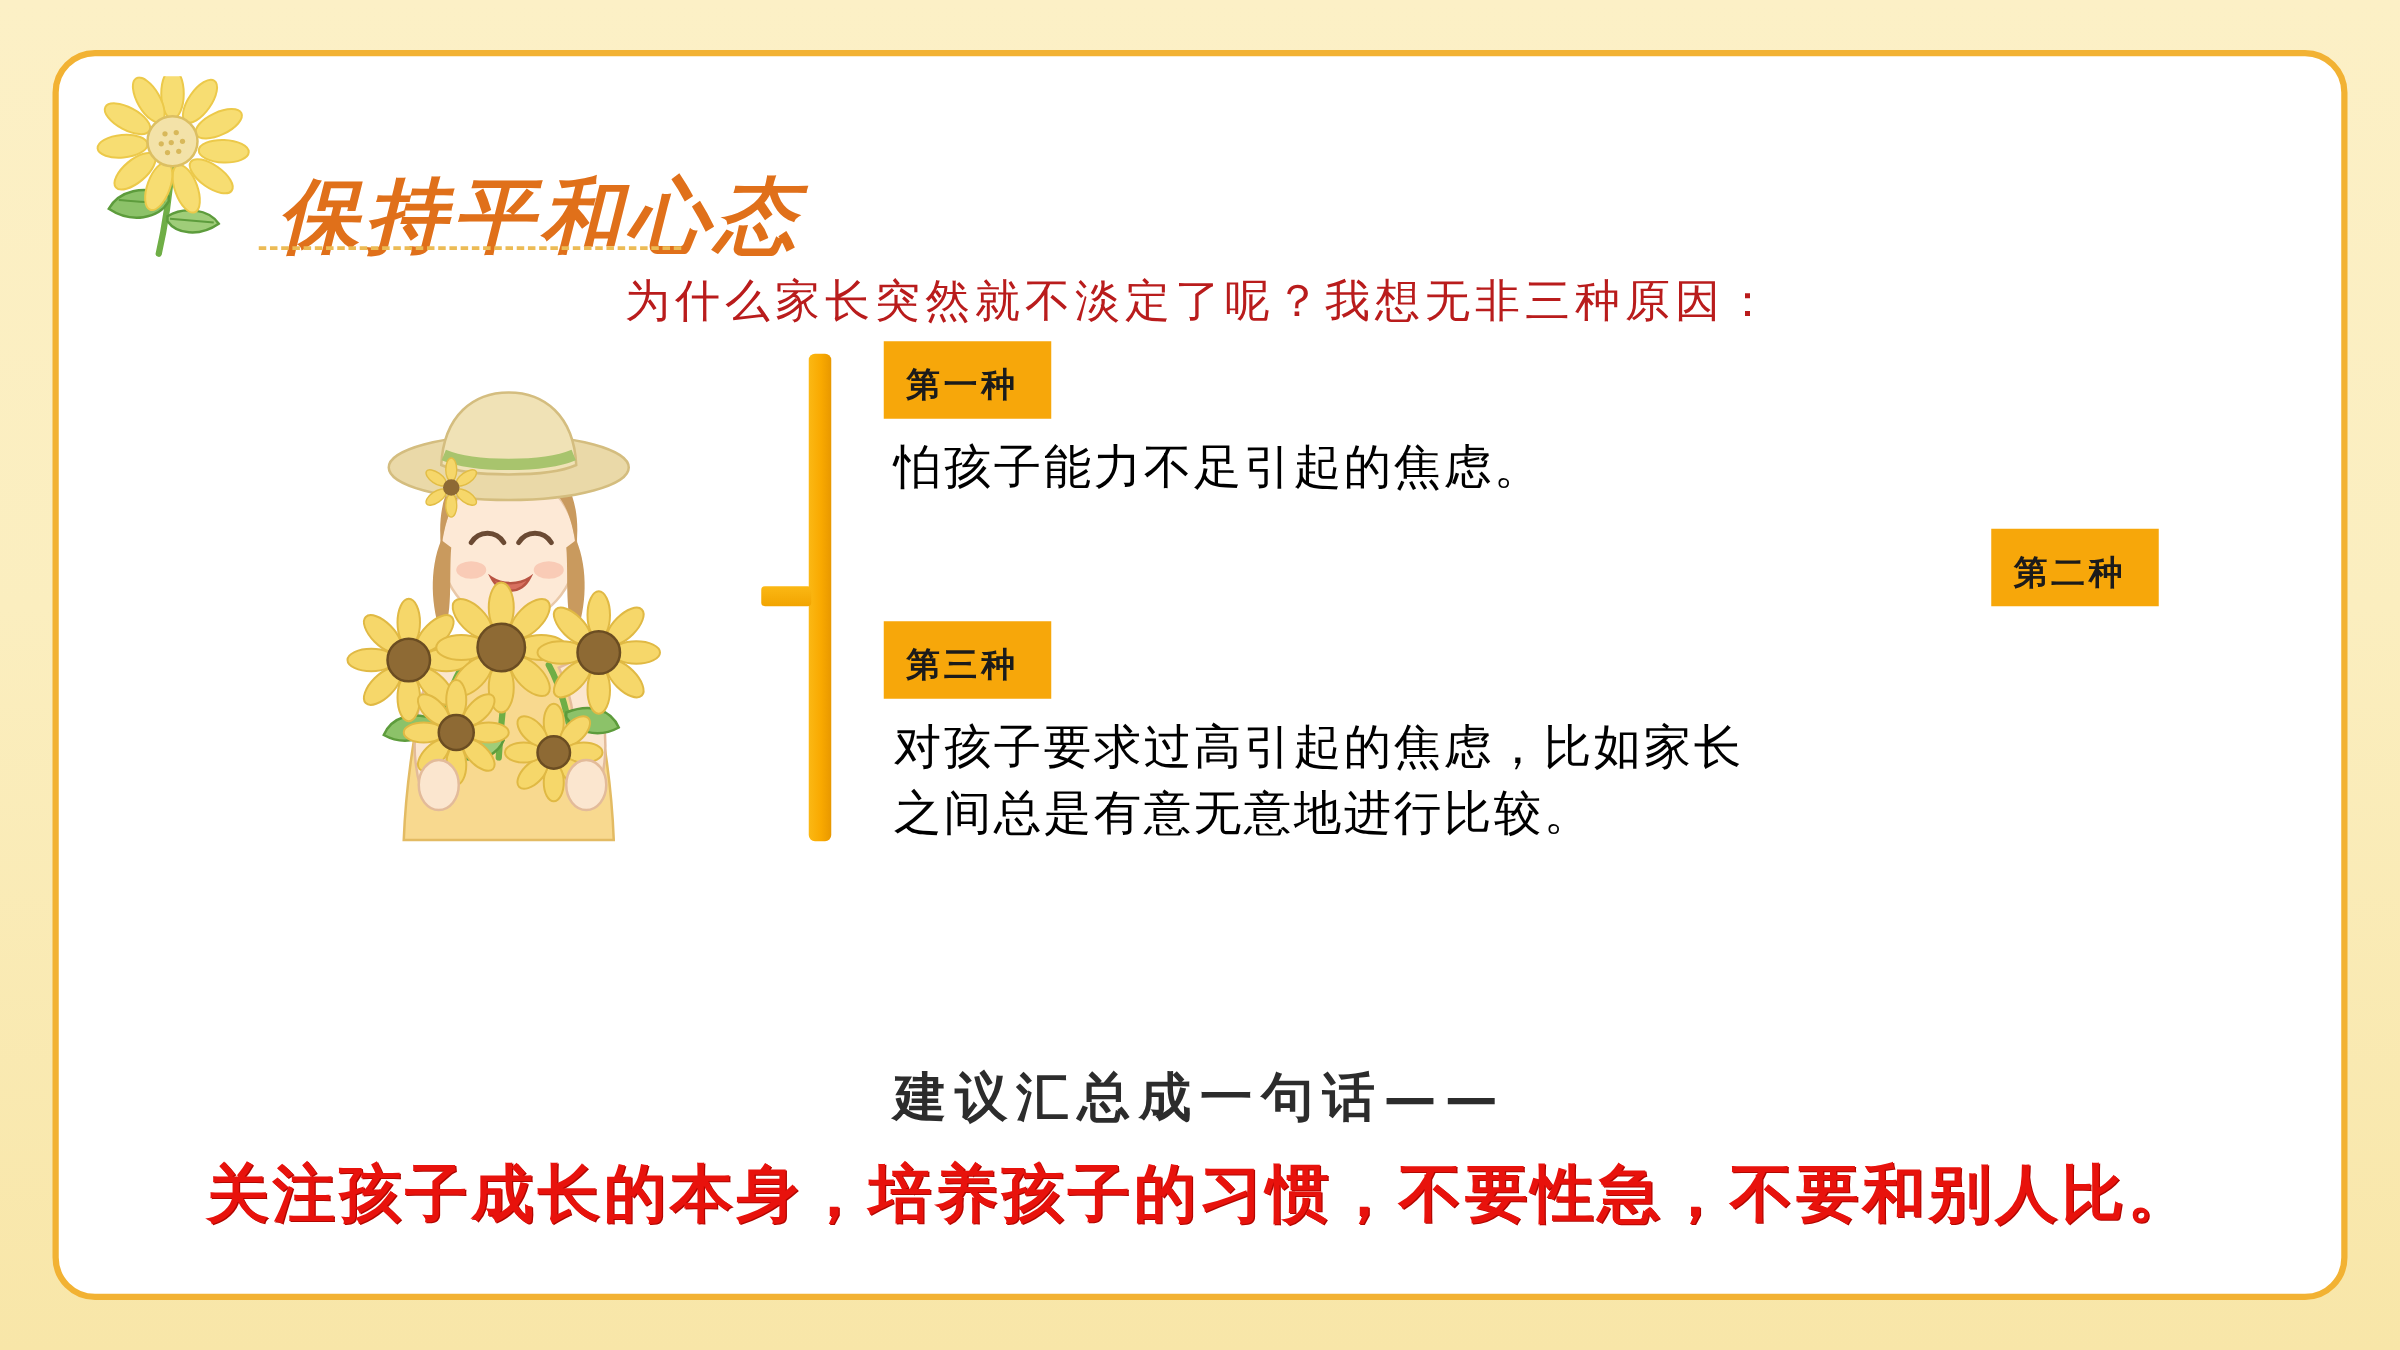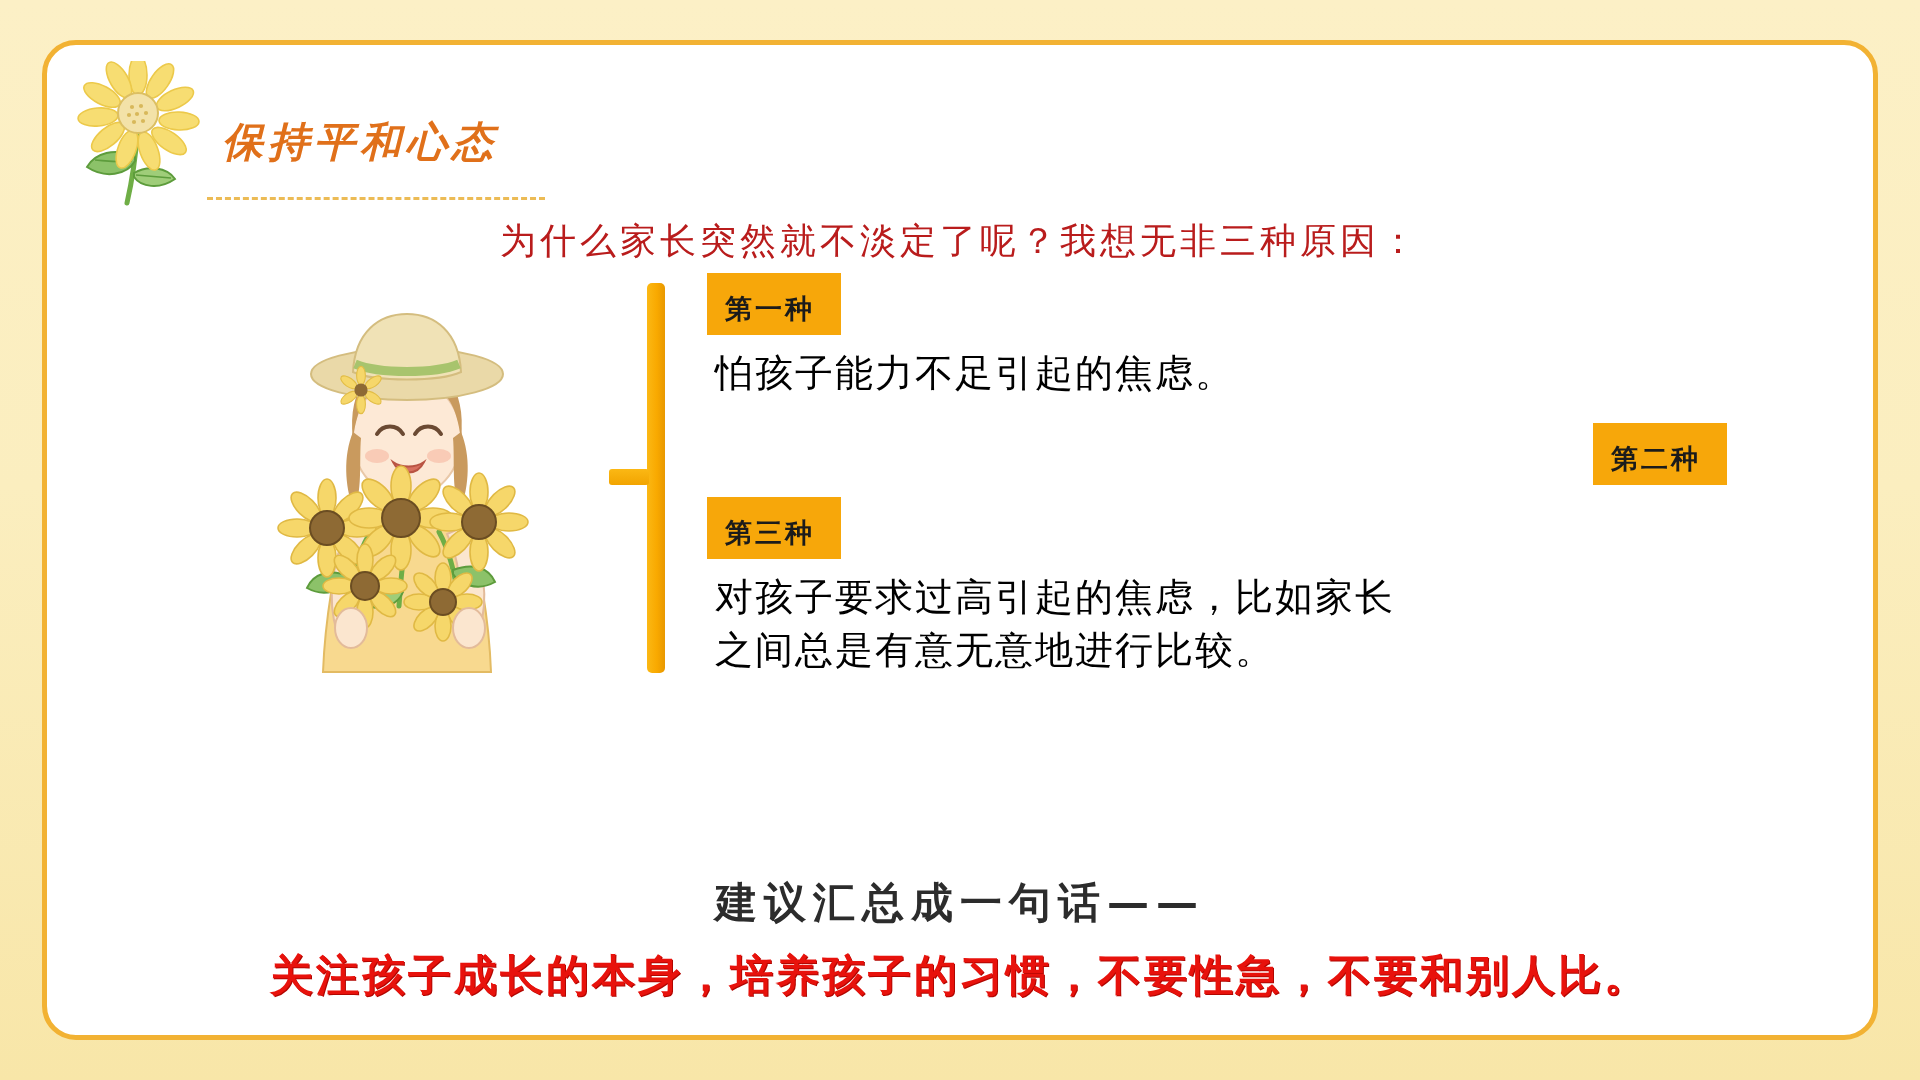--- a/index.html
+++ b/index.html
@@ -47,23 +47,23 @@
     position: absolute;
     left: 28px;
     top: 16px;
     width: 130px;
     height: 145px;
   }
 
   #page-title {
     position: absolute;
     left: 175px;
-    top: 70px;
-    font-family: "DejaVu Serif", "Liberation Serif", serif;
-    font-size: 41px;
+    top: 84px;
+    font-family: "DejaVu Serif", "Liberation Serif", serif;
+    font-size: 65px;
     font-weight: 700;
     font-style: italic;
     letter-spacing: 5px;
     color: #e0701a;
     white-space: nowrap;
   }
 
   #title-underline {
     position: absolute;
     left: 160px;
@@ -166,27 +166,26 @@
     width: 100%;
     text-align: center;
   }
 
   #conclusion-lead {
     font-family: "DejaVu Serif", "Liberation Serif", serif;
     font-size: 42px;
     font-weight: 700;
     letter-spacing: 7px;
     color: #2c2c2c;
-    margin-top: 25px;
   }
 
   #conclusion-main {
     margin-top: 16px;
     font-family: "DejaVu Serif", "Liberation Serif", serif;
-    font-size: 43px;
+    font-size: 50px;
     font-weight: 700;
     letter-spacing: 3px;
     color: #e8120c;
     text-shadow: 1px 1px 0 #b10600;
     white-space: nowrap;
   }
 </style>
 </head>
 <body>
 

